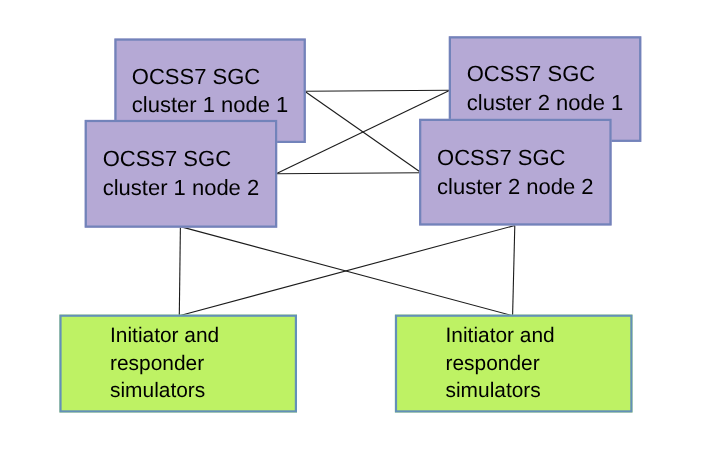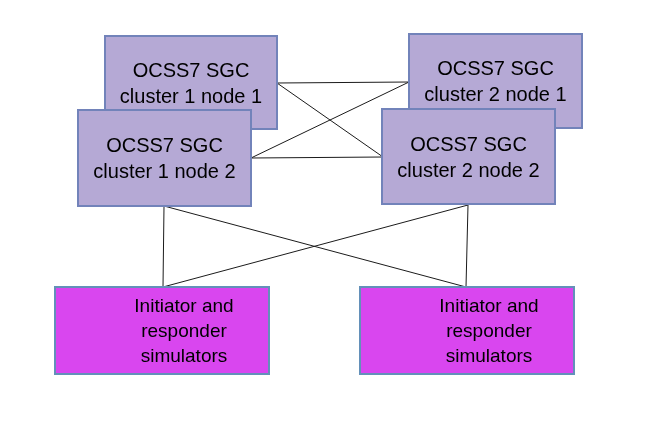--- a/index.html
+++ b/index.html
@@ -23,32 +23,32 @@
   .wires line {
     stroke: #1b1b1b;
     stroke-width: 1;
   }
   .node {
     position: absolute;
     box-sizing: border-box;
     display: flex;
     align-items: center;
     justify-content: center;
-    text-align: center;
+    text-align: left;
     color: #000000;
     font-size: 20px;
     line-height: 26px;
   }
   .node .label { white-space: pre-line; }
   .sgc {
     background: #b5a9d5;
     border: 2px solid #7283ba;
   }
   .sim {
-    background: #d946ef;
+    background: #bef264;
     border: 2px solid #6390b9;
     font-size: 19px;
     line-height: 25px;
     padding-left: 44px;
   }
   #n1 { left: 104px; top: 35px;  width: 174px; height: 95px; z-index: 1; }
   #n2 { left: 77px;  top: 109px; width: 175px; height: 98px; z-index: 2; }
   #n3 { left: 408px; top: 33px;  width: 175px; height: 96px; z-index: 1; }
   #n4 { left: 381px; top: 108px; width: 175px; height: 97px; z-index: 2; }
   #s1 { left: 54px;  top: 286px; width: 216px; height: 89px; z-index: 1; }

